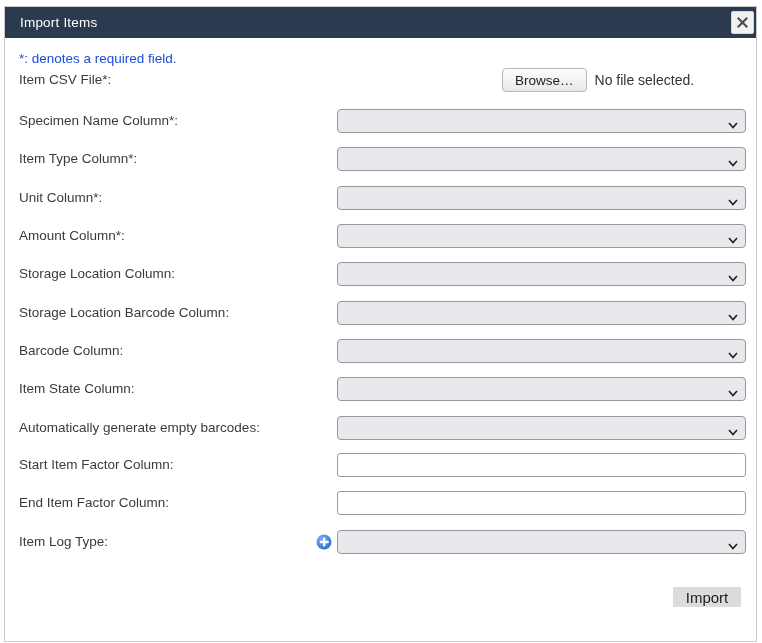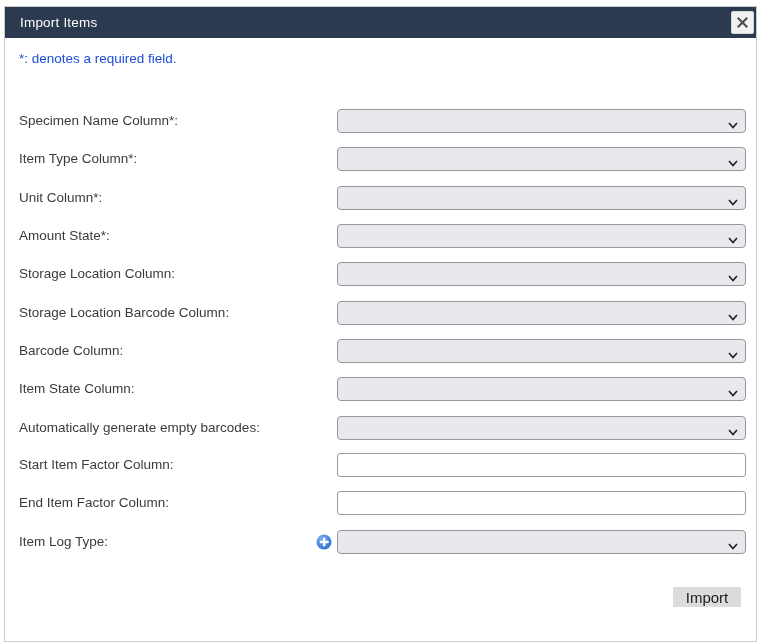--- a/index.html
+++ b/index.html
@@ -88,20 +88,27 @@
   <div class="close-btn">
     <span>
       <svg width="11" height="11" viewBox="0 0 11 11">
         <path d="M1.5 0 L5.5 4 L9.5 0 L11 1.5 L7 5.5 L11 9.5 L9.5 11 L5.5 7 L1.5 11 L0 9.5 L4 5.5 L0 1.5 Z" fill="#4d4d4d"></path>
       </svg>
     </span>
   </div>
 
   <div class="required-note">*: denotes a required field.</div>
 
+  <div class="file-row">
+    <span class="file-label">Item CSV File*:</span>
+    <div class="file-widget">
+      <button class="browse-btn">Browse…</button>
+      <span class="file-status">No file selected.</span>
+    </div>
+  </div>
 
   <div class="form-row" style="top:102px">
     <span class="form-label">Specimen Name Column*:</span>
     <div class="control-wrap">
         <div class="select-wrap"><select></select><span class="chevron"><svg width="10" height="10" viewBox="0 0 10 10">
               <polyline points="1,3 5,7.5 9,3" fill="none" stroke="#1f1f1f" stroke-width="1.6"></polyline>
             </svg></span></div>
       </div>
   </div>
 
@@ -117,21 +124,21 @@
   <div class="form-row" style="top:179px">
     <span class="form-label">Unit Column*:</span>
     <div class="control-wrap">
         <div class="select-wrap"><select></select><span class="chevron"><svg width="10" height="10" viewBox="0 0 10 10">
               <polyline points="1,3 5,7.5 9,3" fill="none" stroke="#1f1f1f" stroke-width="1.6"></polyline>
             </svg></span></div>
       </div>
   </div>
 
   <div class="form-row" style="top:217px">
-    <span class="form-label">Amount State*:</span>
+    <span class="form-label">Amount Column*:</span>
     <div class="control-wrap">
         <div class="select-wrap"><select></select><span class="chevron"><svg width="10" height="10" viewBox="0 0 10 10">
               <polyline points="1,3 5,7.5 9,3" fill="none" stroke="#1f1f1f" stroke-width="1.6"></polyline>
             </svg></span></div>
       </div>
   </div>
 
   <div class="form-row" style="top:255px">
     <span class="form-label">Storage Location Column:</span>
     <div class="control-wrap">

